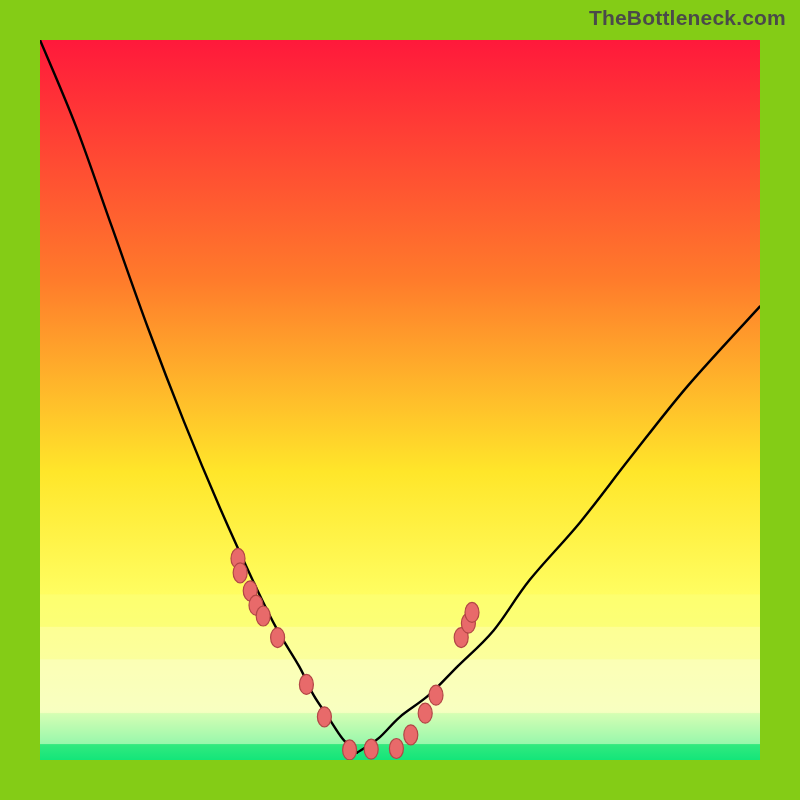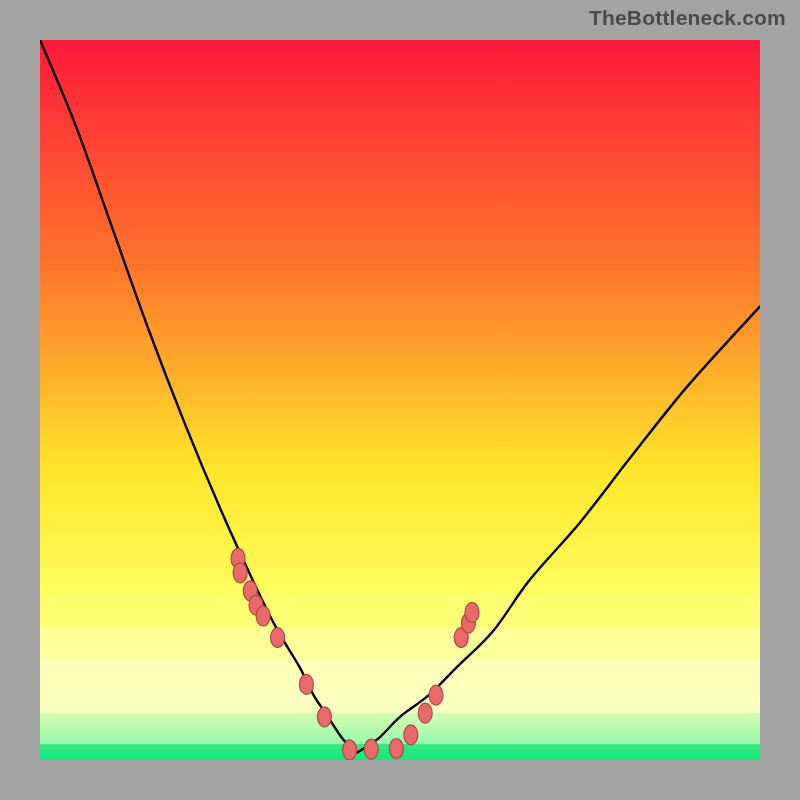--- a/index.html
+++ b/index.html
@@ -7,21 +7,21 @@
     padding: 0;
     width: 800px;
     height: 800px;
     overflow: hidden;
     background: #000;
     font-family: Arial, Helvetica, sans-serif;
   }
   .outer {
     width: 800px;
     height: 800px;
-    background: #a3a3a3;
+    background: #84cc16;
     position: relative;
   }
   .watermark {
     position: absolute;
     top: 6px;
     right: 14px;
     color: #4a4a4a;
     font-size: 21px;
     font-weight: 600;
     letter-spacing: 0.2px;

